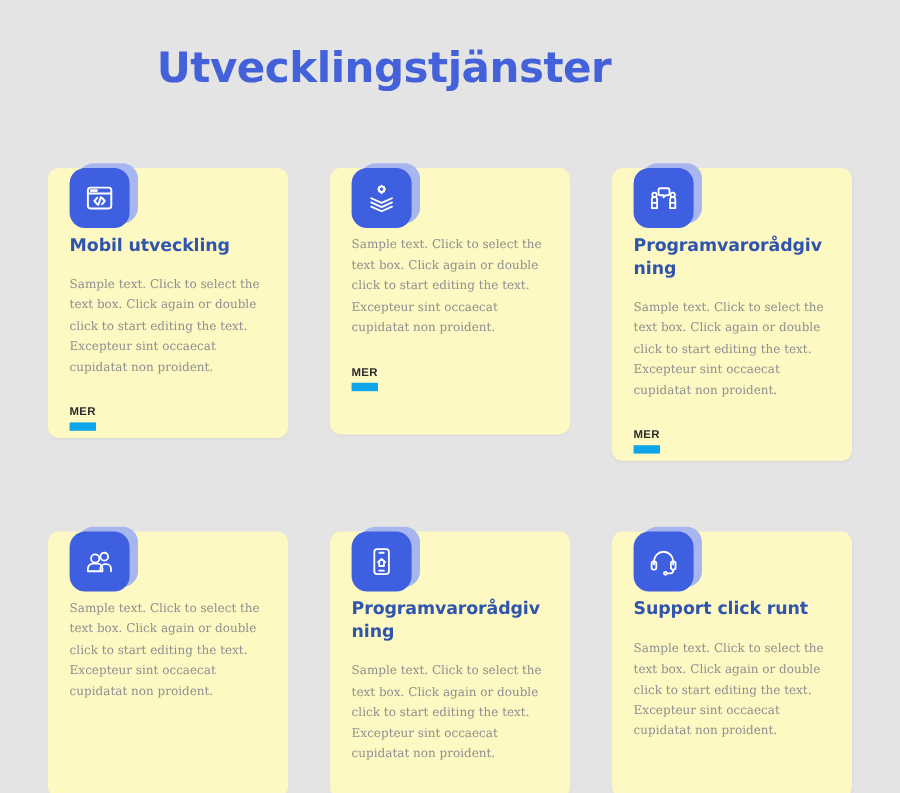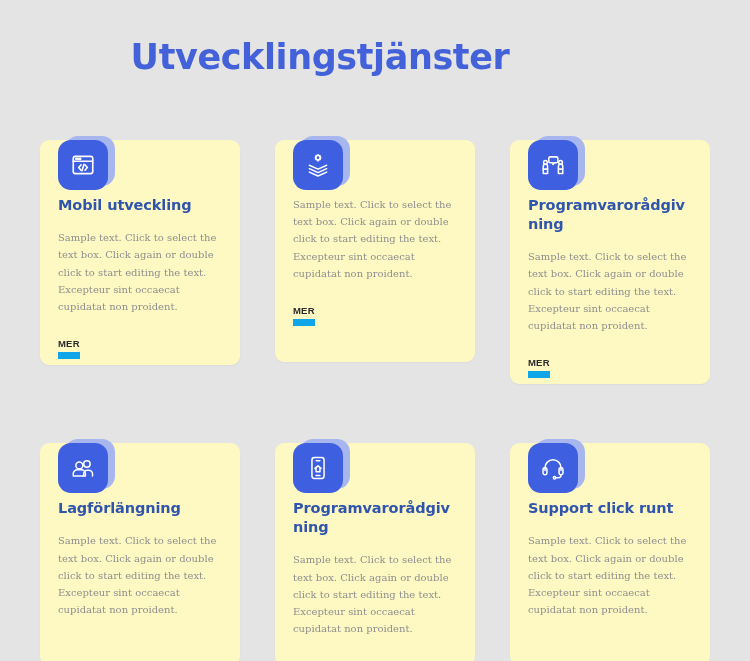--- a/index.html
+++ b/index.html
@@ -208,21 +208,20 @@
           <div class="icon-shadow"></div>
           <div class="icon-tile">
             <svg width="26" height="26" viewBox="0 0 24 24" fill="none" stroke="#ffffff" stroke-width="1.4" stroke-linecap="round" stroke-linejoin="round">
               <circle cx="15.6" cy="8.2" r="3"></circle>
               <path d="M12.6 19.4v-1.8a3.6 3.6 0 0 1 3.6-3.6h1a3.6 3.6 0 0 1 3.6 3.6v1.8"></path>
               <circle cx="8.6" cy="9.6" r="3.2"></circle>
               <path d="M3 19.4v-2a3.8 3.8 0 0 1 3.8-3.8h3.6a3.8 3.8 0 0 1 3.8 3.8v2z"></path>
             </svg>
           </div>
         </div>
-        <h2 class="card-title">Lagförlängning</h2>
         <p class="card-text">Sample text. Click to select the text box. Click again or double click to start editing the text. Excepteur sint occaecat cupidatat non proident.</p>
 
       </div>
     </div>
 
     <div class="card-wrap">
       <div class="card">
         <div class="icon-badge">
           <div class="icon-shadow"></div>
           <div class="icon-tile">

